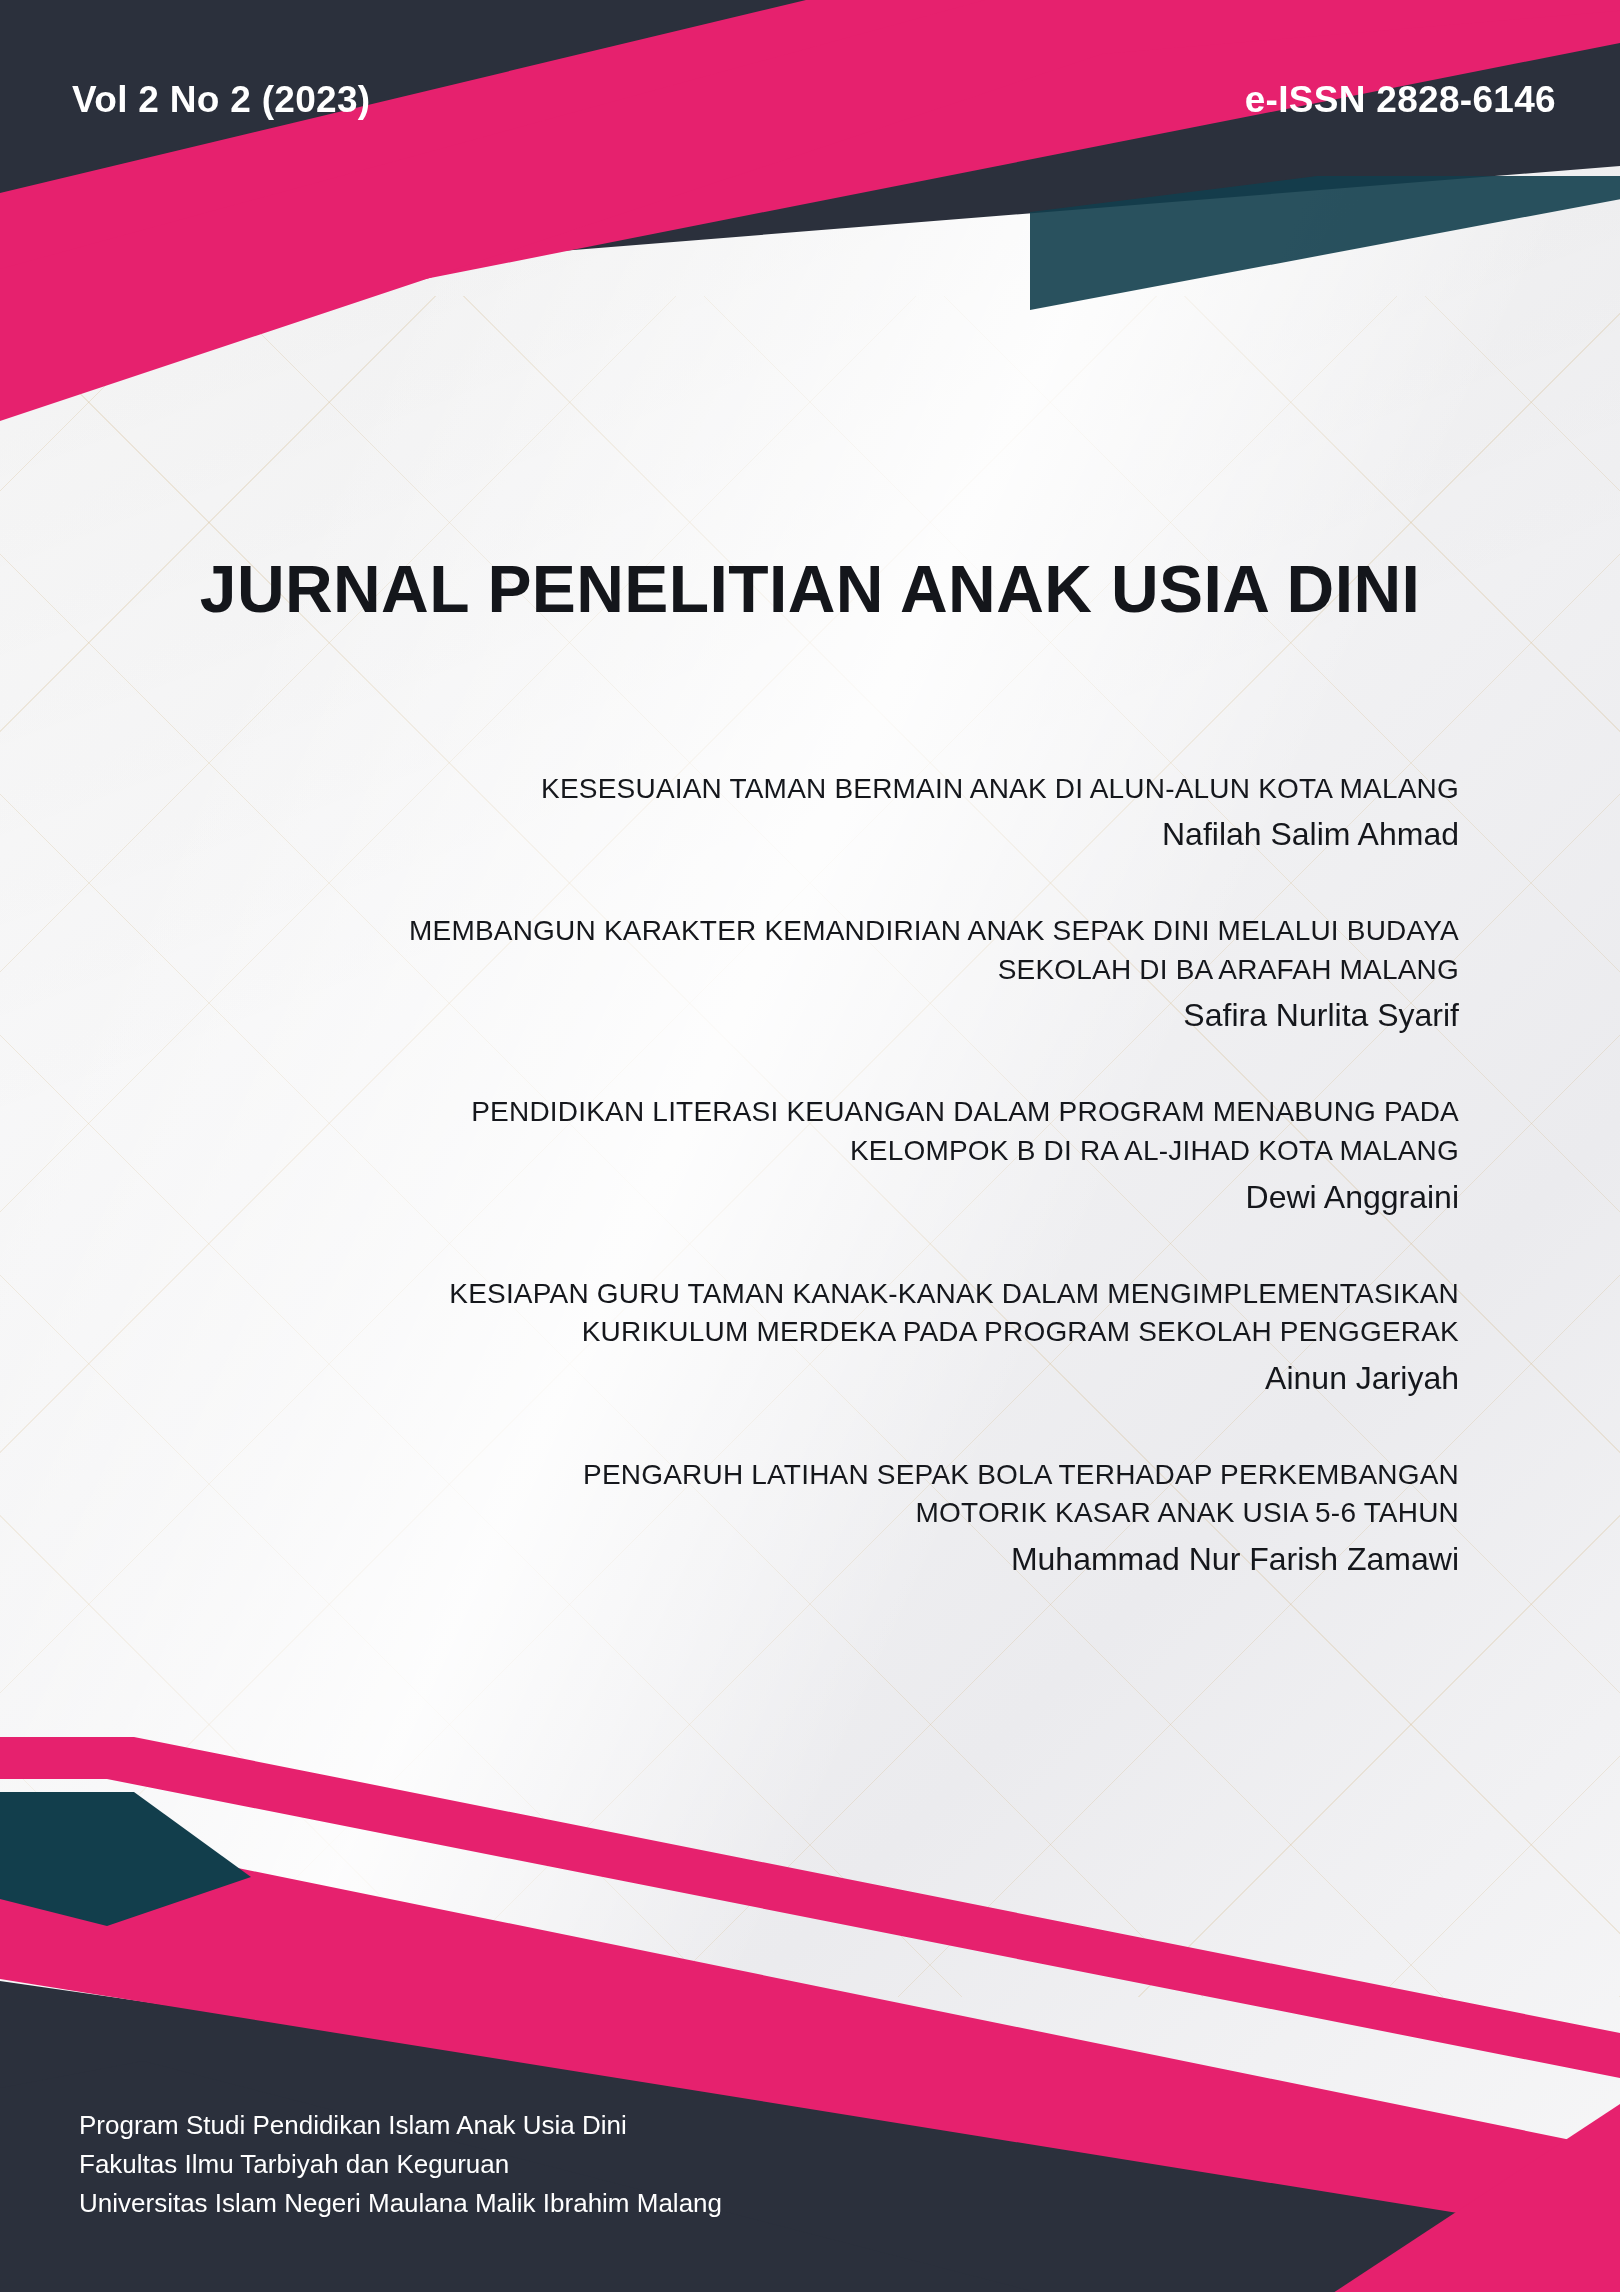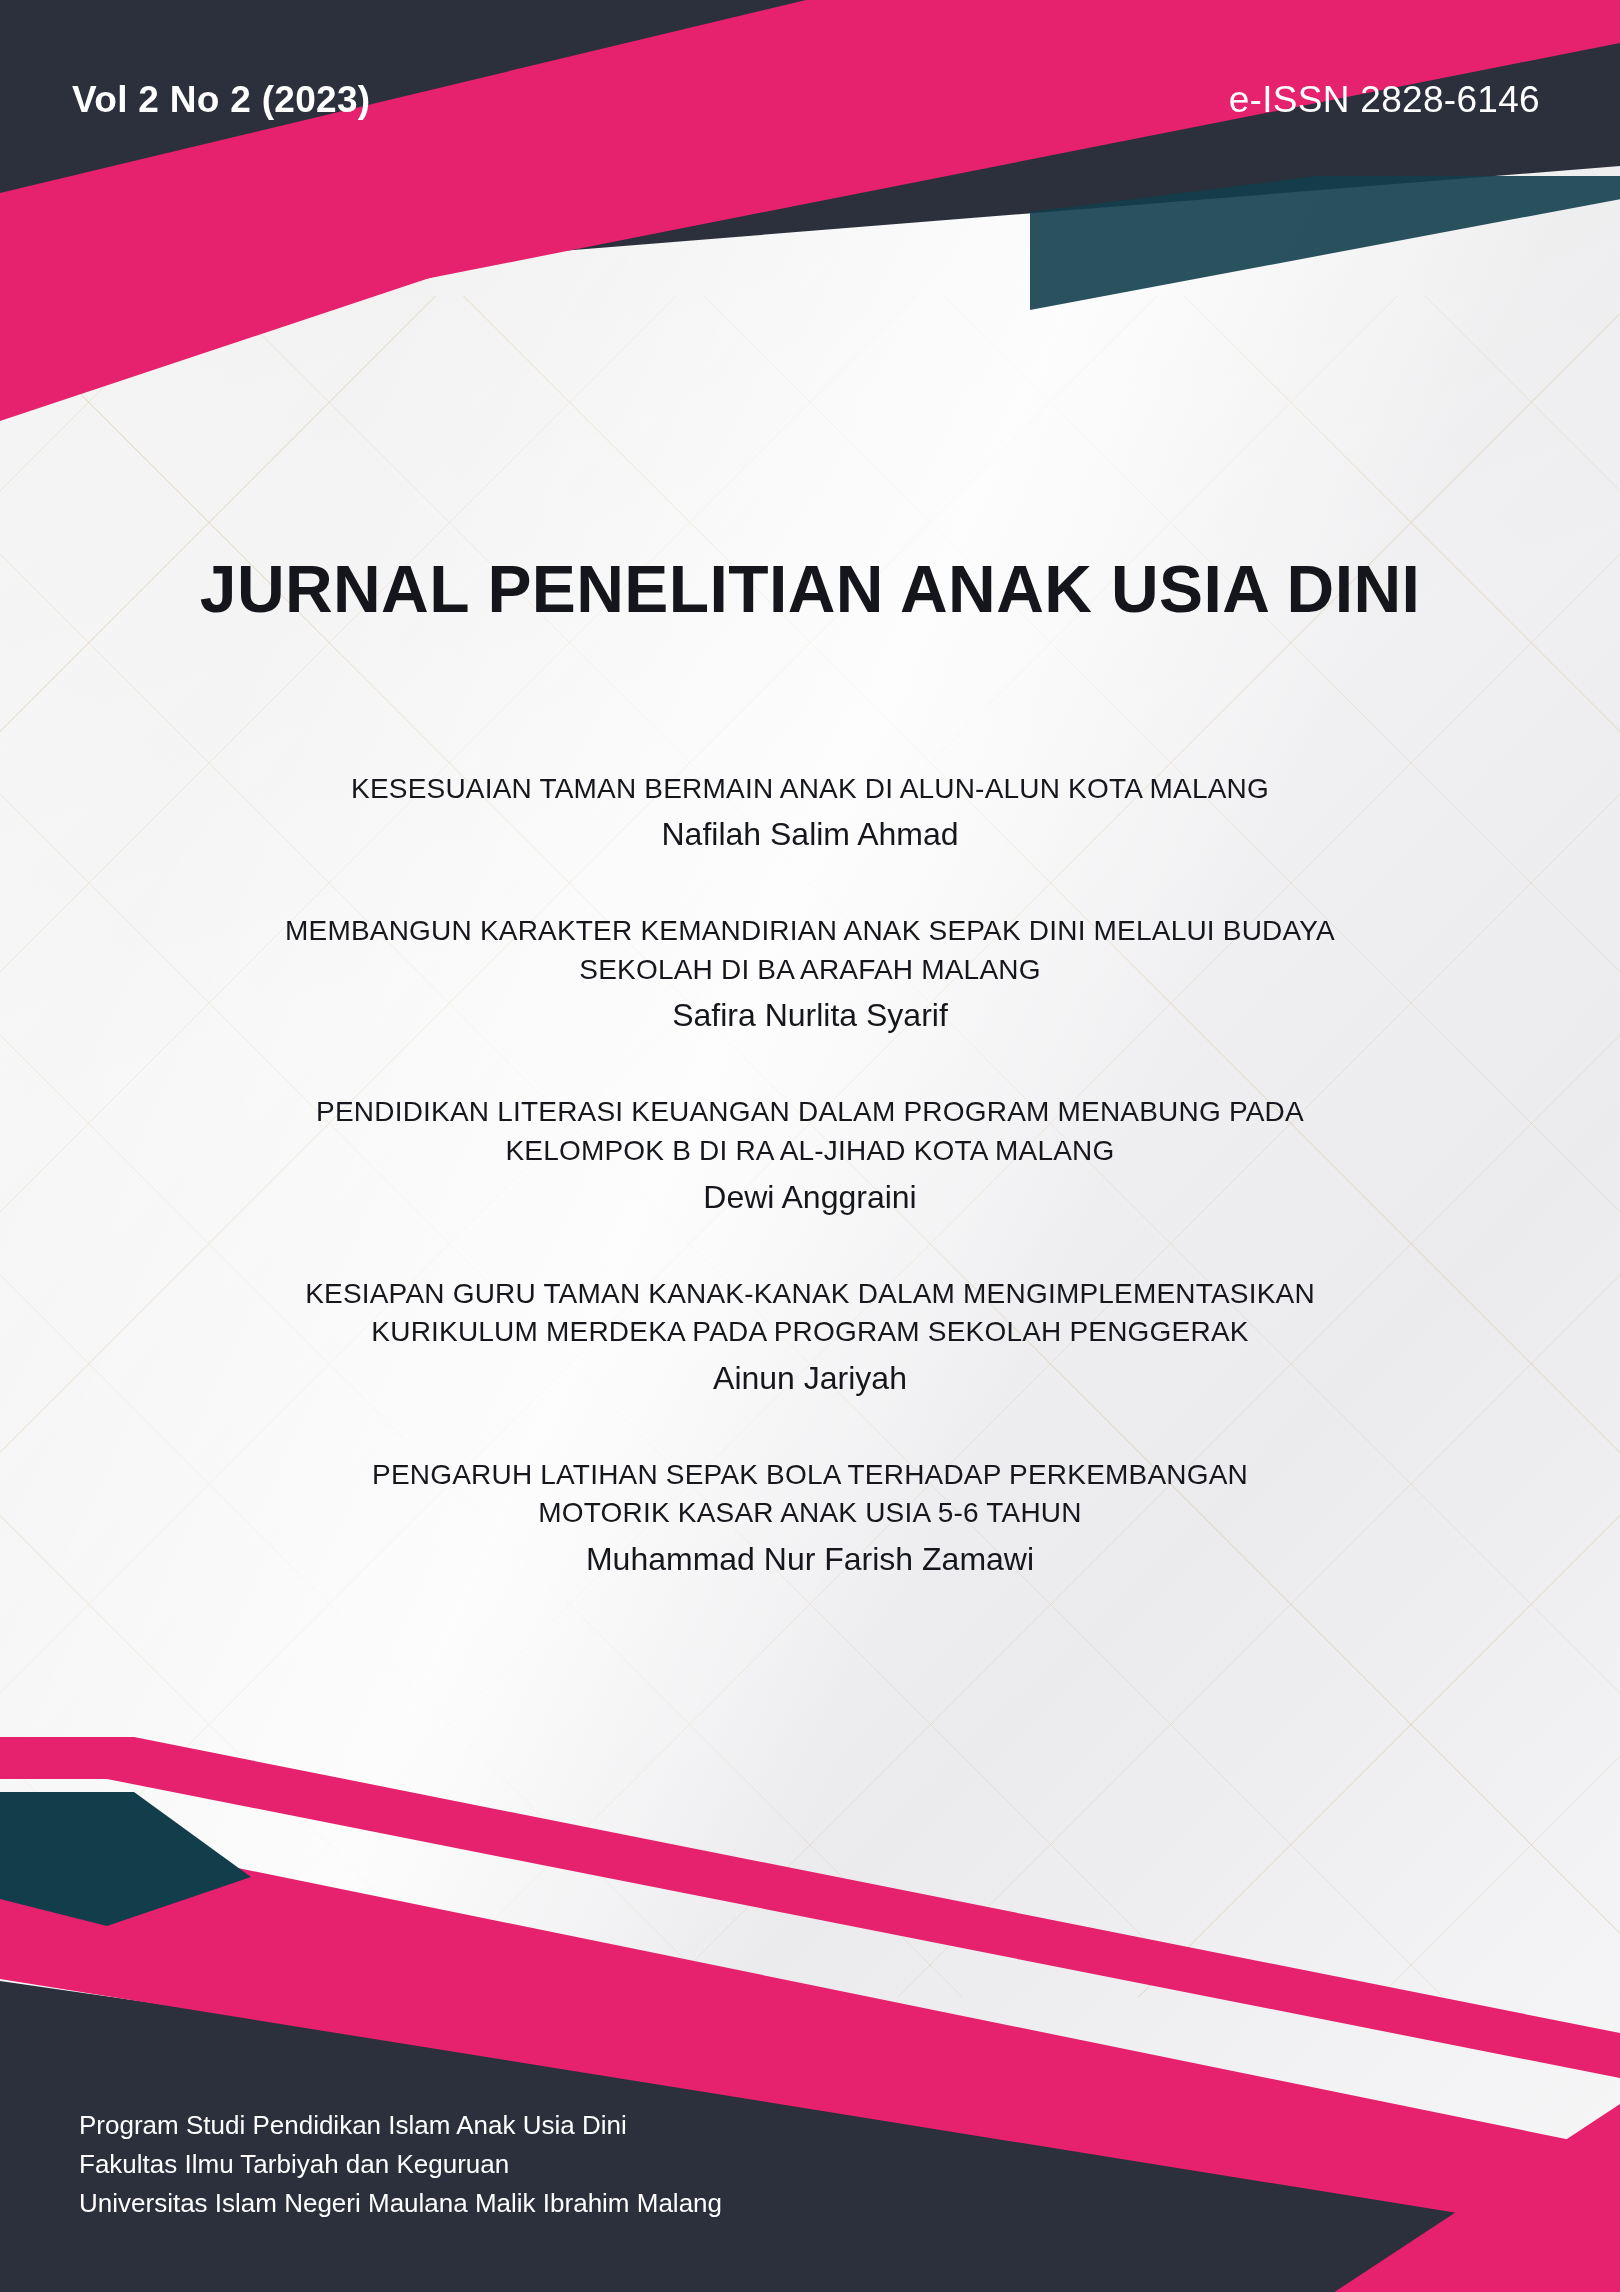--- a/index.html
+++ b/index.html
@@ -84,24 +84,24 @@
   .vol {
     position: absolute;
     top: 79px; left: 72px;
     color: #ffffff;
     font-size: 37px;
     font-weight: bold;
     letter-spacing: 0.3px;
   }
   .issn {
     position: absolute;
-    top: 79px; right: 80px;
+    top: 79px; right: 64px;
     color: #ffffff;
     font-size: 37px;
-    font-weight: normal;
+    font-weight: bold;
     letter-spacing: 0.3px;
   }
 
   
   .bot-dark {
     position: absolute;
     bottom: 0; left: 0;
     width: 1620px; height: 627px;
     background: #2b303c;
     clip-path: polygon(0 315px, 1620px 548px, 1620px 627px, 0 627px);
@@ -157,21 +157,21 @@
     text-align: center;
     font-size: 66px;
     font-weight: bold;
     color: #14161b;
     letter-spacing: 0.4px;
   }
 
   .articles {
     position: absolute;
     top: 770px; left: 161px; right: 161px;
-    text-align: center;
+    text-align: right;
   }
   .article {
     margin-bottom: 54px;
   }
   .article:last-child { margin-bottom: 0; }
   .art-title {
     font-size: 28px;
     color: #15171c;
     line-height: 1.38;
     letter-spacing: 0.2px;

